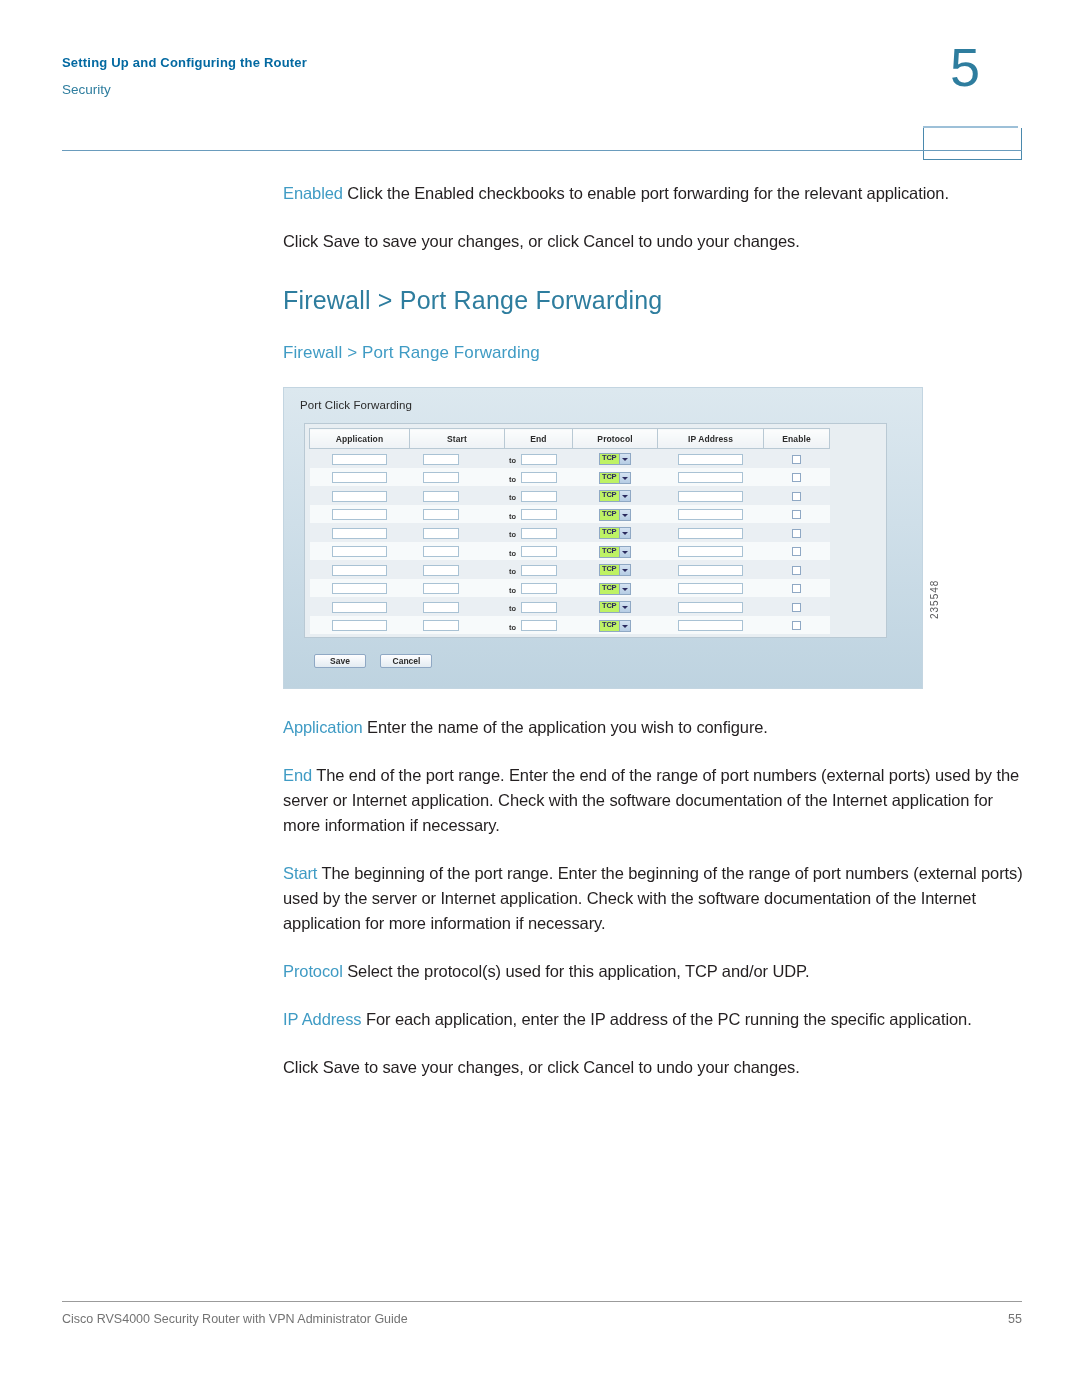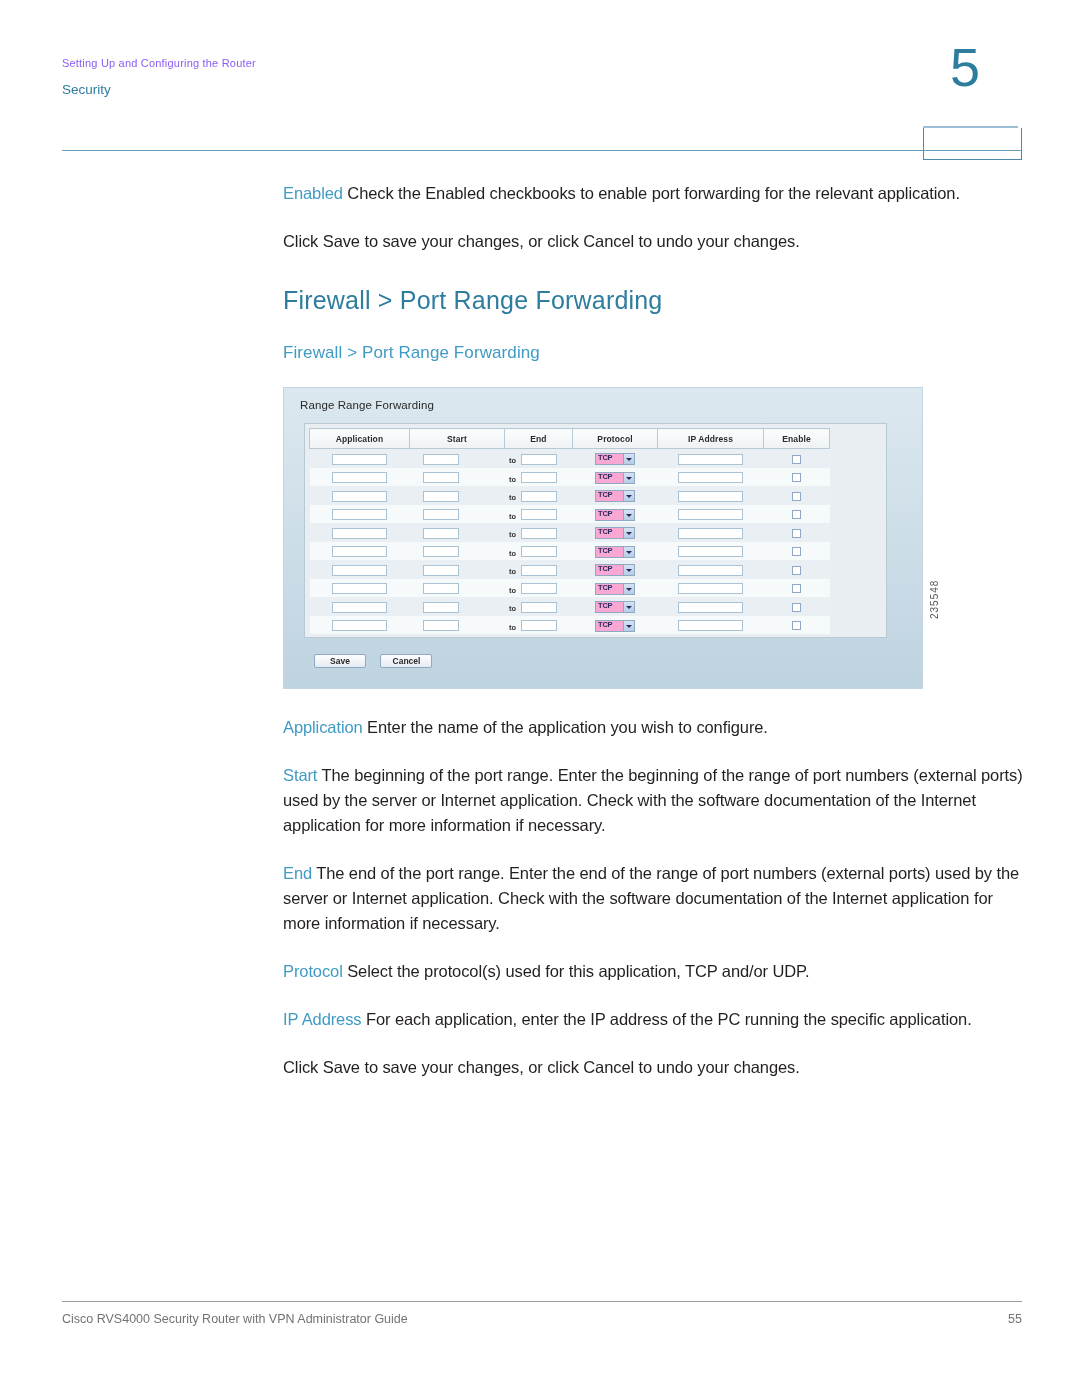--- a/index.html
+++ b/index.html
@@ -22,23 +22,23 @@
 
   
   .header {
     position: absolute;
     left: 62px;
     top: 52px;
     width: 960px;
     height: 90px;
   }
   .header-chapter-title {
-    font-size: 11px;
-    font-weight: normal;
-    color: #8b5cf6;
+    font-size: 13px;
+    font-weight: bold;
+    color: #0369a1;
     letter-spacing: 0.2px;
     line-height: 22px;
   }
   .header-section-title {
     font-size: 13.5px;
     color: #2e7d9e;
     line-height: 20px;
     margin-top: 6px;
   }
   .chapter-number {
@@ -185,23 +185,23 @@
   .in-ip   { width: 65px; }
   .to-label {
     font-size: 7.5px;
     color: #333;
     font-weight: bold;
     padding-left: 36px;
   }
   .sel {
     display: inline-block;
     height: 12px;
-    width: 40px;
+    width: 32px;
     border: 1px solid #8fa8c4;
-    background: #f9a8d4;
+    background: #bef264;
     box-sizing: border-box;
     position: relative;
     vertical-align: middle;
   }
   .sel .sel-txt {
     position: absolute;
     left: 2px;
     top: -1px;
     font-size: 7.5px;
     color: #2b2b5e;
@@ -297,32 +297,32 @@
     <div class="header-chapter-title">Setting Up and Configuring the Router</div>
     <div class="header-section-title">Security</div>
     <div class="chapter-number">5</div>
     <div class="header-tab-cap"></div>
     <div class="header-tab"></div>
   </div>
   <div class="header-rule"></div>
 
   <div class="content">
 
-    <p class="body-text"><span class="term">Enabled</span><span> Check the Enabled checkbooks to enable port forwarding for the relevant application.</span></p>
+    <p class="body-text"><span class="term">Enabled</span><span> Click the Enabled checkbooks to enable port forwarding for the relevant application.</span></p>
 
     <p class="body-text"><span>Click Save to save your changes, or click Cancel to undo your changes.</span></p>
 
     <h1 class="section-head">Firewall &gt; Port Range Forwarding</h1>
 
     <h2 class="sub-head">Firewall &gt; Port Range Forwarding</h2>
 
     <div class="figure">
       <div class="figure-shot">
 
-        <div class="shot-title">Range Range Forwarding</div>
+        <div class="shot-title">Port Click Forwarding</div>
 
         <div class="shot-panel">
           <table class="ptable">
             <colgroup>
               <col style="width:100px">
               <col style="width:63px">
               <col style="width:32px">
               <col style="width:68px">
               <col style="width:85px">
               <col style="width:106px">
@@ -436,23 +436,23 @@
         <div class="shot-buttons">
           <span class="shot-btn">Save</span>
           <span class="shot-btn">Cancel</span>
         </div>
       </div>
       <div class="figure-id">235548</div>
     </div>
 
     <p class="body-text"><span class="term">Application</span><span> Enter the name of the application you wish to configure.</span></p>
 
+    <p class="body-text"><span class="term">End</span><span> The end of the port range. Enter the end of the range of port numbers (external ports) used by the server or Internet application. Check with the software documentation of the Internet application for more information if necessary.</span></p>
+
     <p class="body-text"><span class="term">Start</span><span> The beginning of the port range. Enter the beginning of the range of port numbers (external ports) used by the server or Internet application. Check with the software documentation of the Internet application for more information if necessary.</span></p>
-
-    <p class="body-text"><span class="term">End</span><span> The end of the port range. Enter the end of the range of port numbers (external ports) used by the server or Internet application. Check with the software documentation of the Internet application for more information if necessary.</span></p>
 
     <p class="body-text"><span class="term">Protocol</span><span> Select the protocol(s) used for this application, TCP and/or UDP.</span></p>
 
     <p class="body-text"><span class="term">IP Address</span><span> For each application, enter the IP address of the PC running the specific application.</span></p>
 
 
     <p class="body-text"><span>Click Save to save your changes, or click Cancel to undo your changes.</span></p>
 
   </div>
 

